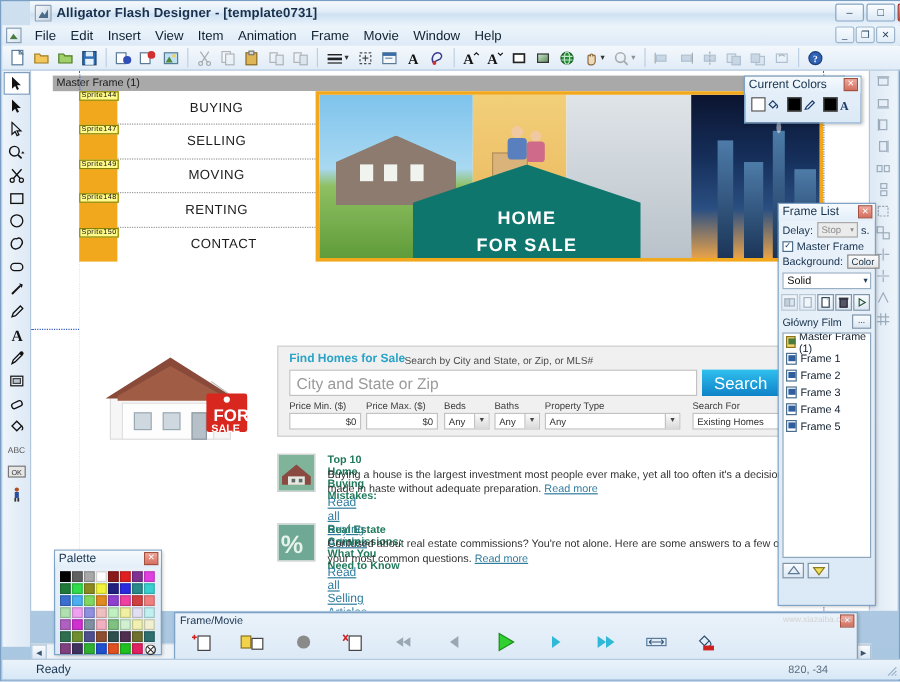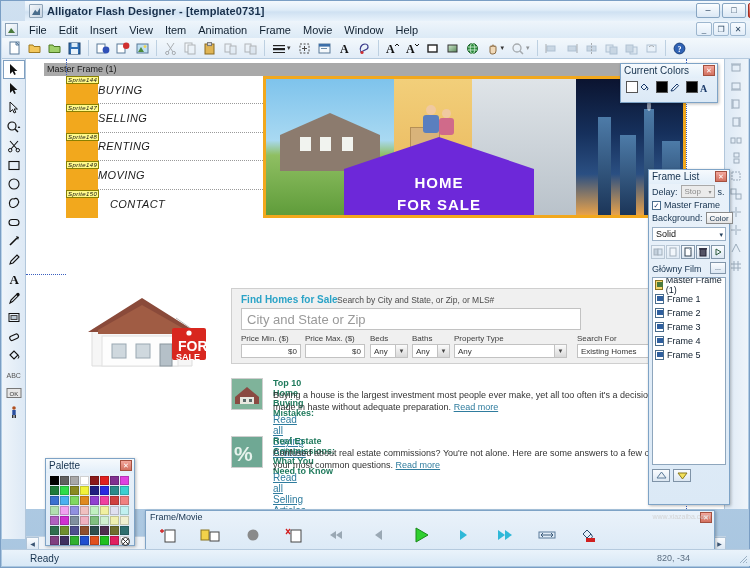--- a/index.html
+++ b/index.html
@@ -114,24 +114,23 @@
   .hero {
     position:absolute; left:0; top:0; width:620px; height:142px;
   }
   .navcol {
     position:absolute; left:0; top:0; width:32px; height:142px; background:#f2a81d;
   }
   .navlist {
     position:absolute; left:32px; top:0; width:165px; height:142px; background:#fff;
   }
   .navitem {
-    position:relative; height:28.4px; display:flex; align-items:center; 
+    position:relative; height:28.4px; display:flex; align-items:center; justify-content:center;
     font-size:11px; color:#1b1b1b; letter-spacing:0.4px;
     border-bottom:1px dotted #9a9a9a;
-    font-style:italic;
   }
   .navitem:last-child{border-bottom:none;padding-left:12px;}
   .spritetag {
     position:absolute; left:-32px; top:0px; height:8px; padding:0 1px;
     background:#fffa8a; border:1px solid #8a8000; color:#111;
     font-size:6px; line-height:7px; white-space:nowrap; z-index:4;
   }
   .heroimg {
     position:absolute; left:197px; top:0; width:423px; height:142px;
     border:3px solid #f2a81d; overflow:hidden;
@@ -147,21 +146,21 @@
   .hp3 { left:206px; width:104px; background:linear-gradient(to bottom,#dfe4e8,#b9c2ca); }
   .hp4 { left:310px; width:113px; background:linear-gradient(to bottom,#0b1430 0%,#16305c 40%,#2a4f82 70%,#e8a24a 100%); }
   .sky-st { position:absolute; background:#fff; opacity:.5; }
   .tower { position:absolute; background:linear-gradient(to bottom,#4d7ba8,#1b3558); }
   .people { position:absolute; left:140px; top:22px; width:56px; height:70px; }
   .pbox { position:absolute; background:#d9b37a; border:1px solid #b58f56; }
   .phead { position:absolute; border-radius:50%; background:#f0c9a0; }
   .pbody { position:absolute; border-radius:3px; }
   .bighouse {
     position:absolute; left:78px; top:58px; width:190px; height:84px;
-    background:#6d28d9; clip-path:polygon(0 38%,50% 0,100% 38%,100% 100%,0 100%);
+    background:#0f766e; clip-path:polygon(0 38%,50% 0,100% 38%,100% 100%,0 100%);
     z-index:3;
   }
   .bighouse span{
     position:absolute; left:0; right:0; top:44%; text-align:center;
     color:#fff; font-weight:bold; font-size:15px; letter-spacing:1px;
     font-family:"Liberation Sans",sans-serif;
   }
   .bighouse span.l2{ top:70%; }
 
   
@@ -672,26 +671,26 @@
           <div class="navlist">
             <div class="navitem">
               <span class="spritetag">Sprite144</span>
               <span>BUYING</span>
             </div>
             <div class="navitem">
               <span class="spritetag">Sprite147</span>
               <span>SELLING</span>
             </div>
             <div class="navitem">
+              <span class="spritetag">Sprite149</span>
+              <span>MOVING</span>
+            </div>
+            <div class="navitem">
               <span class="spritetag">Sprite148</span>
               <span>RENTING</span>
-            </div>
-            <div class="navitem">
-              <span class="spritetag">Sprite149</span>
-              <span>MOVING</span>
             </div>
             <div class="navitem">
               <span class="spritetag">Sprite150</span>
               <span>CONTACT</span>
             </div>
           </div>
 
           <div class="heroimg">
             <div class="hp hp1">
               <div class="house"></div>
@@ -737,20 +736,21 @@
             <circle cx="105" cy="37" r="2.6" fill="#fff"></circle>
             <text x="94" y="55" font-size="14" font-weight="bold" fill="#fff" font-family="Liberation Sans, sans-serif">FOR</text>
             <text x="92" y="64" font-size="9" font-weight="bold" fill="#fff" font-family="Liberation Sans, sans-serif">SALE</text>
           </svg>
         </div>
 
         <div class="searchbox">
           <div class="sb-title">Find Homes for Sale</div>
           <div class="sb-sub">Search by City and State, or Zip, or MLS#</div>
           <div class="sb-input">City and State or Zip</div>
+          <div class="sb-search">Search</div>
 
           <div class="fld" style="left:9px; top:45px; width:60px;">
             <span class="lb">Price Min. ($)</span>
             <div class="in r">$0</div>
           </div>
           <div class="fld" style="left:73px; top:45px; width:60px;">
             <span class="lb">Price Max. ($)</span>
             <div class="in r">$0</div>
           </div>
           <div class="fld" style="left:138px; top:45px; width:38px;">

